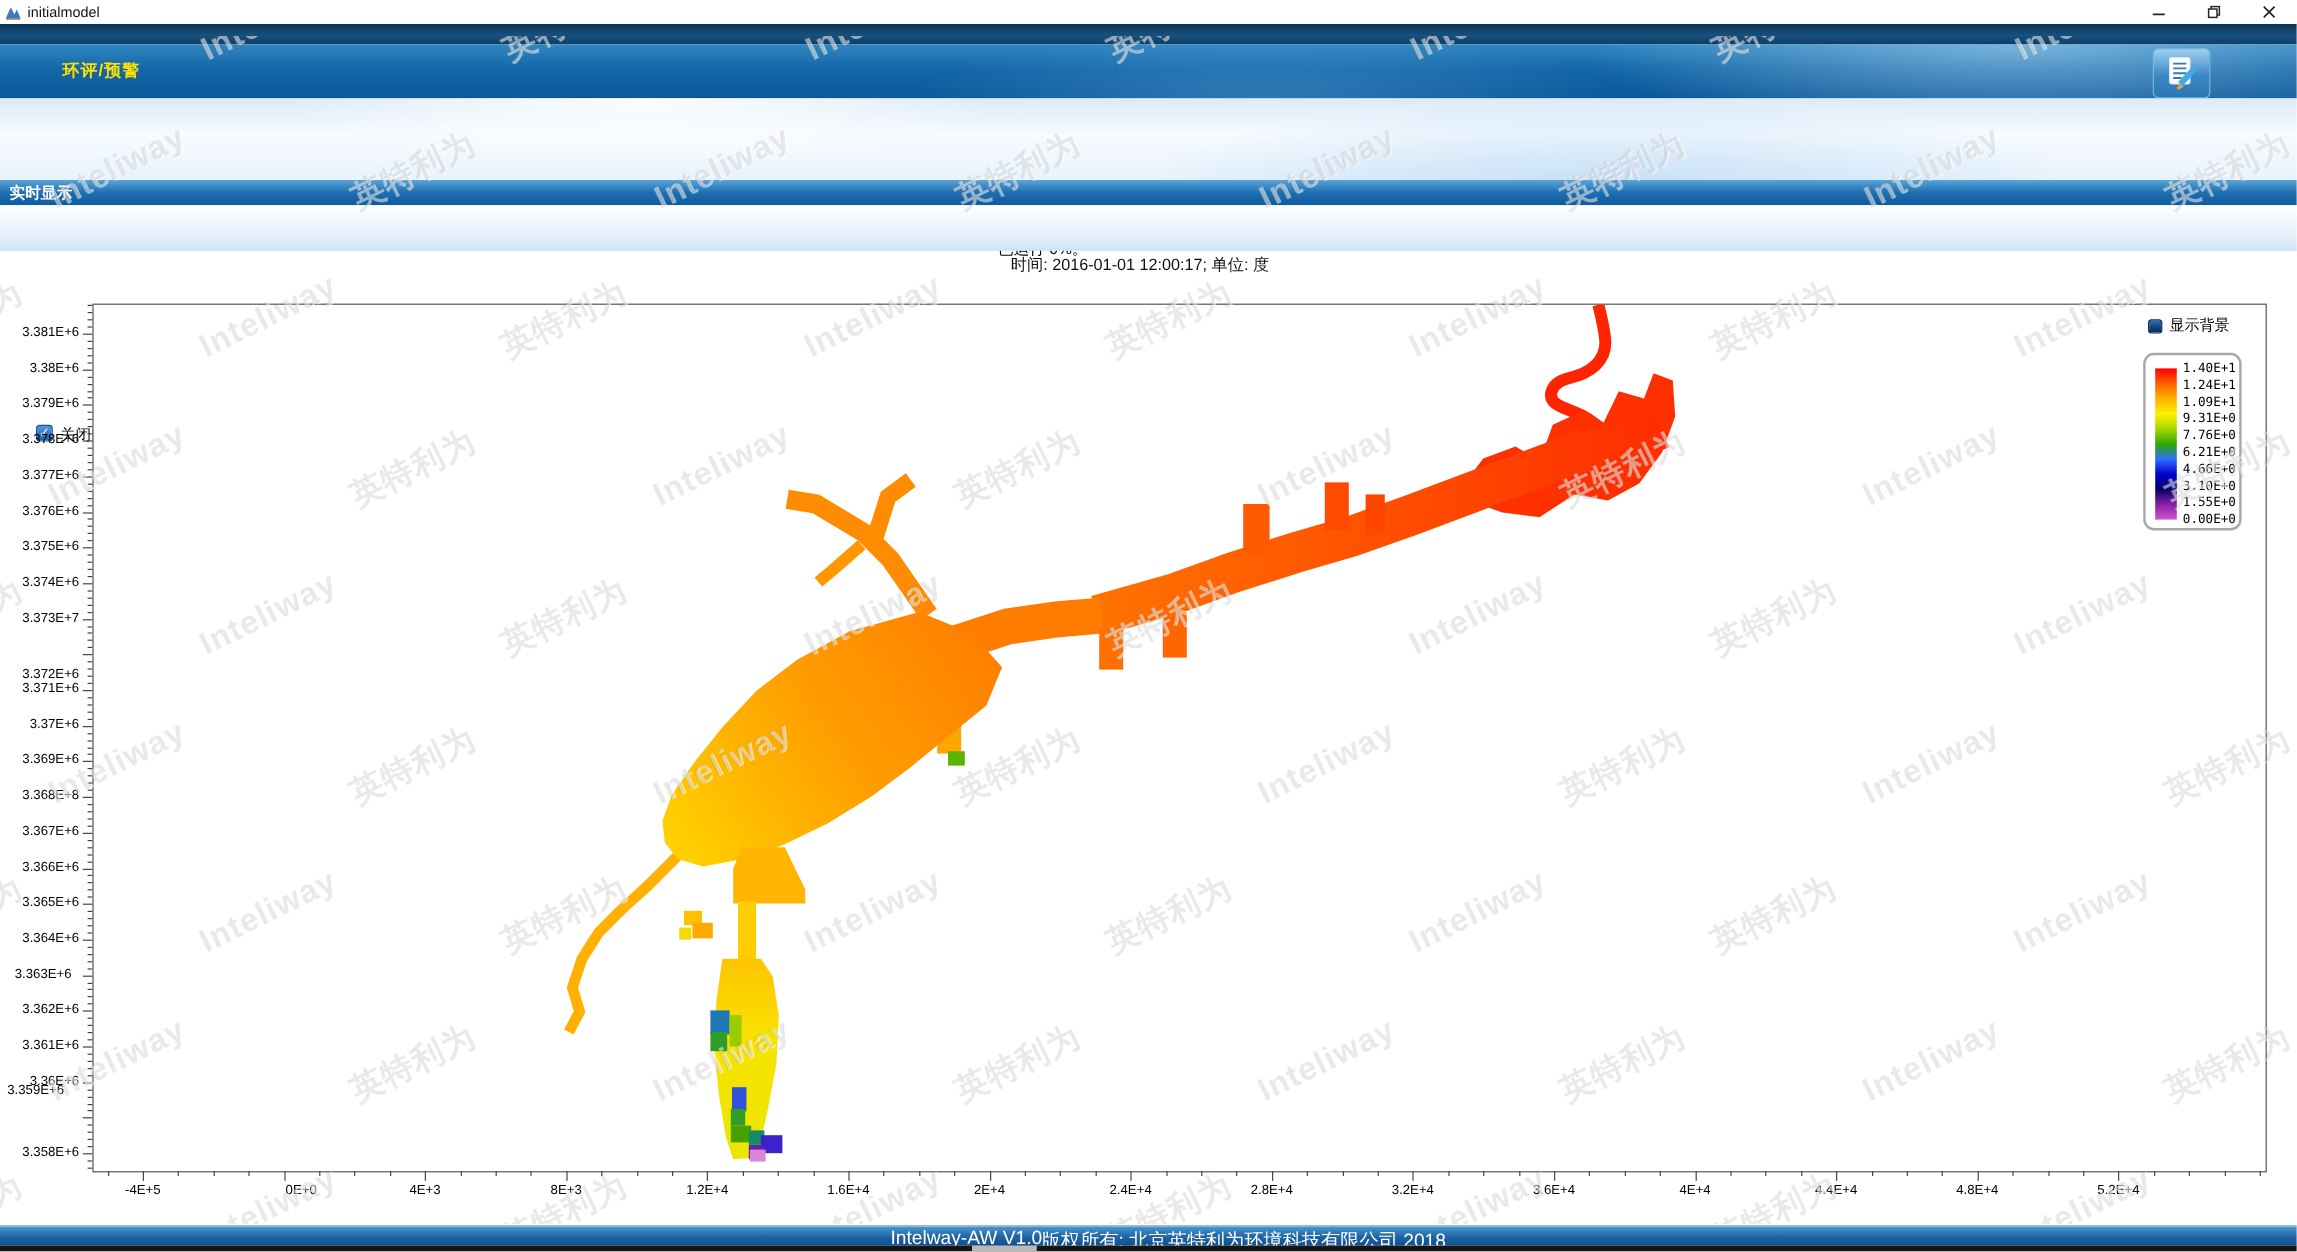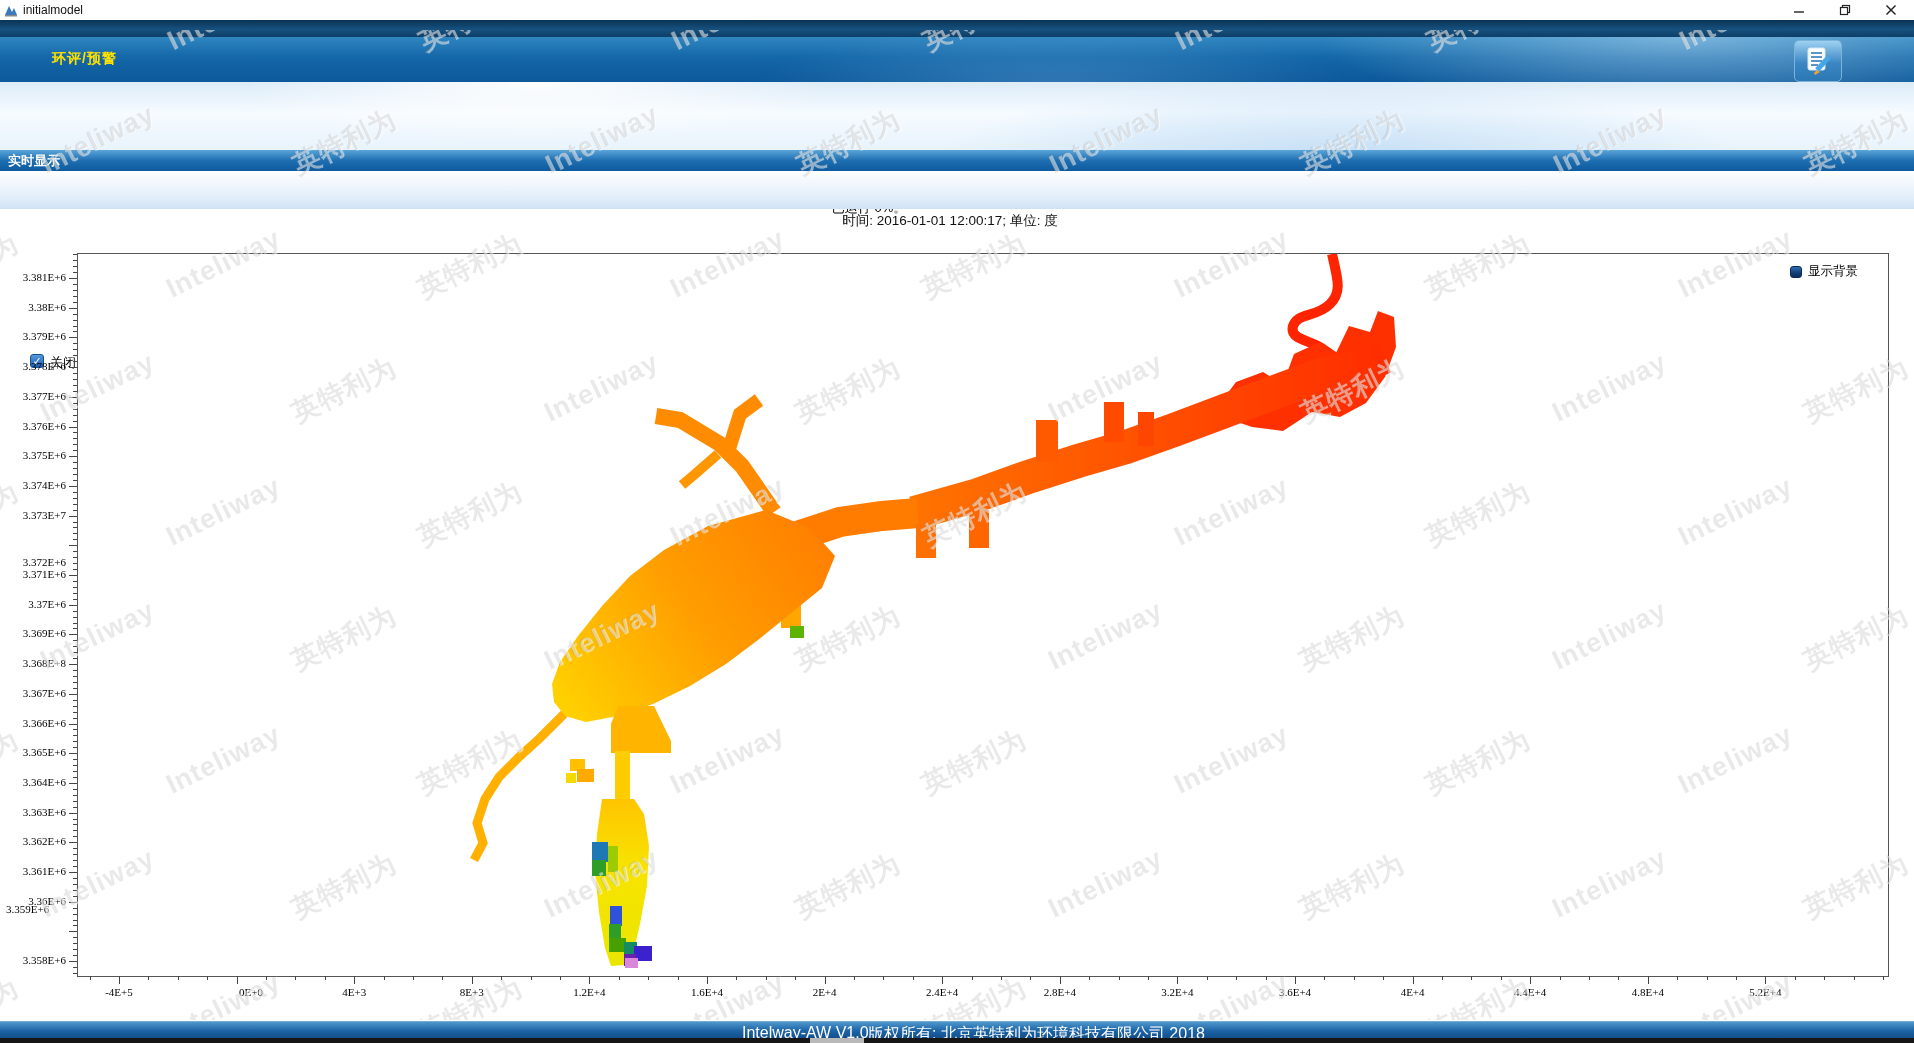--- a/index.html
+++ b/index.html
@@ -51,21 +51,21 @@
   .cb.checked{width:14px;height:14px;border-radius:3px;background:linear-gradient(180deg,#5596dc,#1e62b0);border:1px solid #17528f;color:#fff;font-size:11px;line-height:12px;text-align:center}
   .cb.dark{width:12px;height:12px;border-radius:3px;background:linear-gradient(180deg,#2d6db5 0%,#123f77 60%,#0b2f5c);border:1px solid #0a2c55}
   .select{position:absolute;height:20px;box-sizing:border-box;background:#fff;border:1px solid #86a7c8;display:flex;align-items:center;padding:0 4px}
   .caret{margin-left:auto;width:0;height:0;border-left:4px solid transparent;border-right:4px solid transparent;border-top:5px solid #888}
   .inputbox{position:absolute;height:21px;box-sizing:border-box;background:#fff;border:1px solid #86a7c8;display:flex;align-items:center;padding:0 5px}
   .custom-btn{position:absolute;left:872px;top:181px;height:17px;padding:0 2px;background:#2b66b0;border:1px solid #7fa8d8;color:#fff;font-size:12px;display:flex;align-items:center;white-space:nowrap}
   
   .time-label{position:absolute;left:950px;top:212px;transform:translateX(-50%);font-size:13.5px;color:#111;white-space:nowrap}
   .plot{position:absolute;left:77px;top:253px;width:1810px;height:722px;border:1px solid #555;background:#fff}
   .tickline{position:absolute;background:#444}
-  .ticklab{position:absolute;font-family:Liberation Serif, serif;font-size:11px;color:#000;white-space:nowrap}
+  .ticklab{position:absolute;font-family:Liberation Sans, sans-serif;font-size:11px;color:#000;white-space:nowrap}
   .legend-check{position:absolute;left:1712px;top:9px;display:flex;align-items:center;gap:6px;font-size:12.5px;color:#000}
   .legend-check .cb{position:relative}
   .legend-panel{position:absolute;left:1708px;top:40px;width:82px;height:148px;background:#fff;border:2px solid #a8a8a8;border-radius:9px;box-sizing:border-box}
   .legend-bar{position:absolute;left:8px;top:11px;width:18px;height:126px}
   .legend-val{position:absolute;left:31px;font-family:"DejaVu Sans Mono","Liberation Mono",monospace;font-size:10.5px;color:#000;white-space:nowrap}
   
   .statusbar{position:absolute;left:0;top:1021px;width:100%;height:17px;color:#fff;font-size:16px;
     background:linear-gradient(180deg,#4e97cd,#1d64a6 55%,#134f8c);border-top:1px solid #74add8;box-sizing:border-box}
   .sb-app{position:absolute;left:742px;top:2px;white-space:nowrap}
   .sb-copy{position:absolute;left:868px;top:2px;white-space:nowrap}
@@ -216,20 +216,33 @@
     <rect x="546" y="688" width="13" height="12" fill="#168c64"></rect>
     <rect x="556" y="692" width="18" height="15" fill="#3c22cc"></rect>
     <rect x="546" y="700" width="12" height="12" fill="#6a1fb0"></rect>
     <rect x="547" y="704" width="13" height="10" fill="#d987d9"></rect>
   </svg>
 
   <div class="legend-check">
     <span class="cb dark"></span>
     <span>显示背景</span>
   </div>
+  <div class="legend-panel">
+    <div class="legend-bar" id="legendBar" style="background: linear-gradient(rgb(255, 0, 0) 0%, rgb(255, 96, 0) 10%, rgb(255, 176, 0) 20%, rgb(255, 240, 0) 30%, rgb(166, 216, 0) 40%, rgb(46, 168, 0) 50%, rgb(47, 111, 255) 60%, rgb(0, 0, 204) 70%, rgb(0, 0, 102) 80%, rgb(140, 31, 168) 90%, rgb(204, 85, 204) 100%);"></div>
+  <div class="legend-val" style="top: 5px;">1.40E+1</div>
+      <div class="legend-val" style="top: 19px;">1.24E+1</div>
+      <div class="legend-val" style="top: 33px;">1.09E+1</div>
+      <div class="legend-val" style="top: 47px;">9.31E+0</div>
+      <div class="legend-val" style="top: 61px;">7.76E+0</div>
+      <div class="legend-val" style="top: 75px;">6.21E+0</div>
+      <div class="legend-val" style="top: 89px;">4.66E+0</div>
+      <div class="legend-val" style="top: 103px;">3.10E+0</div>
+      <div class="legend-val" style="top: 117px;">1.55E+0</div>
+      <div class="legend-val" style="top: 131px;">0.00E+0</div>
+    </div>
 <div class="tickline" style="left: -9px; top: 24px; width: 8px; height: 1px;"></div>
     <div class="ticklab" style="left: -72px; top: 17px; width: 60px; text-align: right;">3.381E+6</div>
     <div class="tickline" style="left: -9px; top: 53.7px; width: 8px; height: 1px;"></div>
     <div class="ticklab" style="left: -72px; top: 46.7px; width: 60px; text-align: right;">3.38E+6</div>
     <div class="tickline" style="left: -9px; top: 83.4px; width: 8px; height: 1px;"></div>
     <div class="ticklab" style="left: -72px; top: 76.4px; width: 60px; text-align: right;">3.379E+6</div>
     <div class="tickline" style="left: -9px; top: 113.1px; width: 8px; height: 1px;"></div>
     <div class="ticklab" style="left: -72px; top: 106.1px; width: 60px; text-align: right;">3.378E+6</div>
     <div class="tickline" style="left: -9px; top: 142.8px; width: 8px; height: 1px;"></div>
     <div class="ticklab" style="left: -72px; top: 135.8px; width: 60px; text-align: right;">3.377E+6</div>
@@ -253,21 +266,21 @@
     <div class="ticklab" style="left: -72px; top: 403.1px; width: 60px; text-align: right;">3.368E+8</div>
     <div class="tickline" style="left: -9px; top: 439.8px; width: 8px; height: 1px;"></div>
     <div class="ticklab" style="left: -72px; top: 432.8px; width: 60px; text-align: right;">3.367E+6</div>
     <div class="tickline" style="left: -9px; top: 469.5px; width: 8px; height: 1px;"></div>
     <div class="ticklab" style="left: -72px; top: 462.5px; width: 60px; text-align: right;">3.366E+6</div>
     <div class="tickline" style="left: -9px; top: 499.2px; width: 8px; height: 1px;"></div>
     <div class="ticklab" style="left: -72px; top: 492.2px; width: 60px; text-align: right;">3.365E+6</div>
     <div class="tickline" style="left: -9px; top: 528.9px; width: 8px; height: 1px;"></div>
     <div class="ticklab" style="left: -72px; top: 521.9px; width: 60px; text-align: right;">3.364E+6</div>
     <div class="tickline" style="left: -9px; top: 558.6px; width: 8px; height: 1px;"></div>
-    <div class="ticklab" style="left: -72px; top: 551.6px; width: 60px; text-align: right;">3.363E+6</div>
+    <div class="ticklab" style="left: -72px; top: 551.6px; width: 60px; text-align: center;">3.363E+6</div>
     <div class="tickline" style="left: -9px; top: 588.3px; width: 8px; height: 1px;"></div>
     <div class="ticklab" style="left: -72px; top: 581.3px; width: 60px; text-align: right;">3.362E+6</div>
     <div class="tickline" style="left: -9px; top: 618px; width: 8px; height: 1px;"></div>
     <div class="ticklab" style="left: -72px; top: 611px; width: 60px; text-align: right;">3.361E+6</div>
     <div class="tickline" style="left: -9px; top: 647.7px; width: 8px; height: 1px;"></div>
     <div class="ticklab" style="left: -72px; top: 640.7px; width: 60px; text-align: right;">3.36E+6</div>
     <div class="tickline" style="left: -9px; top: 677.4px; width: 8px; height: 1px;"></div>
     <div class="ticklab" style="left: -72px; top: 649px; width: 60px; text-align: left;">3.359E+6</div>
     <div class="tickline" style="left: -9px; top: 707.1px; width: 8px; height: 1px;"></div>
     <div class="ticklab" style="left: -72px; top: 700.1px; width: 60px; text-align: right;">3.358E+6</div>

